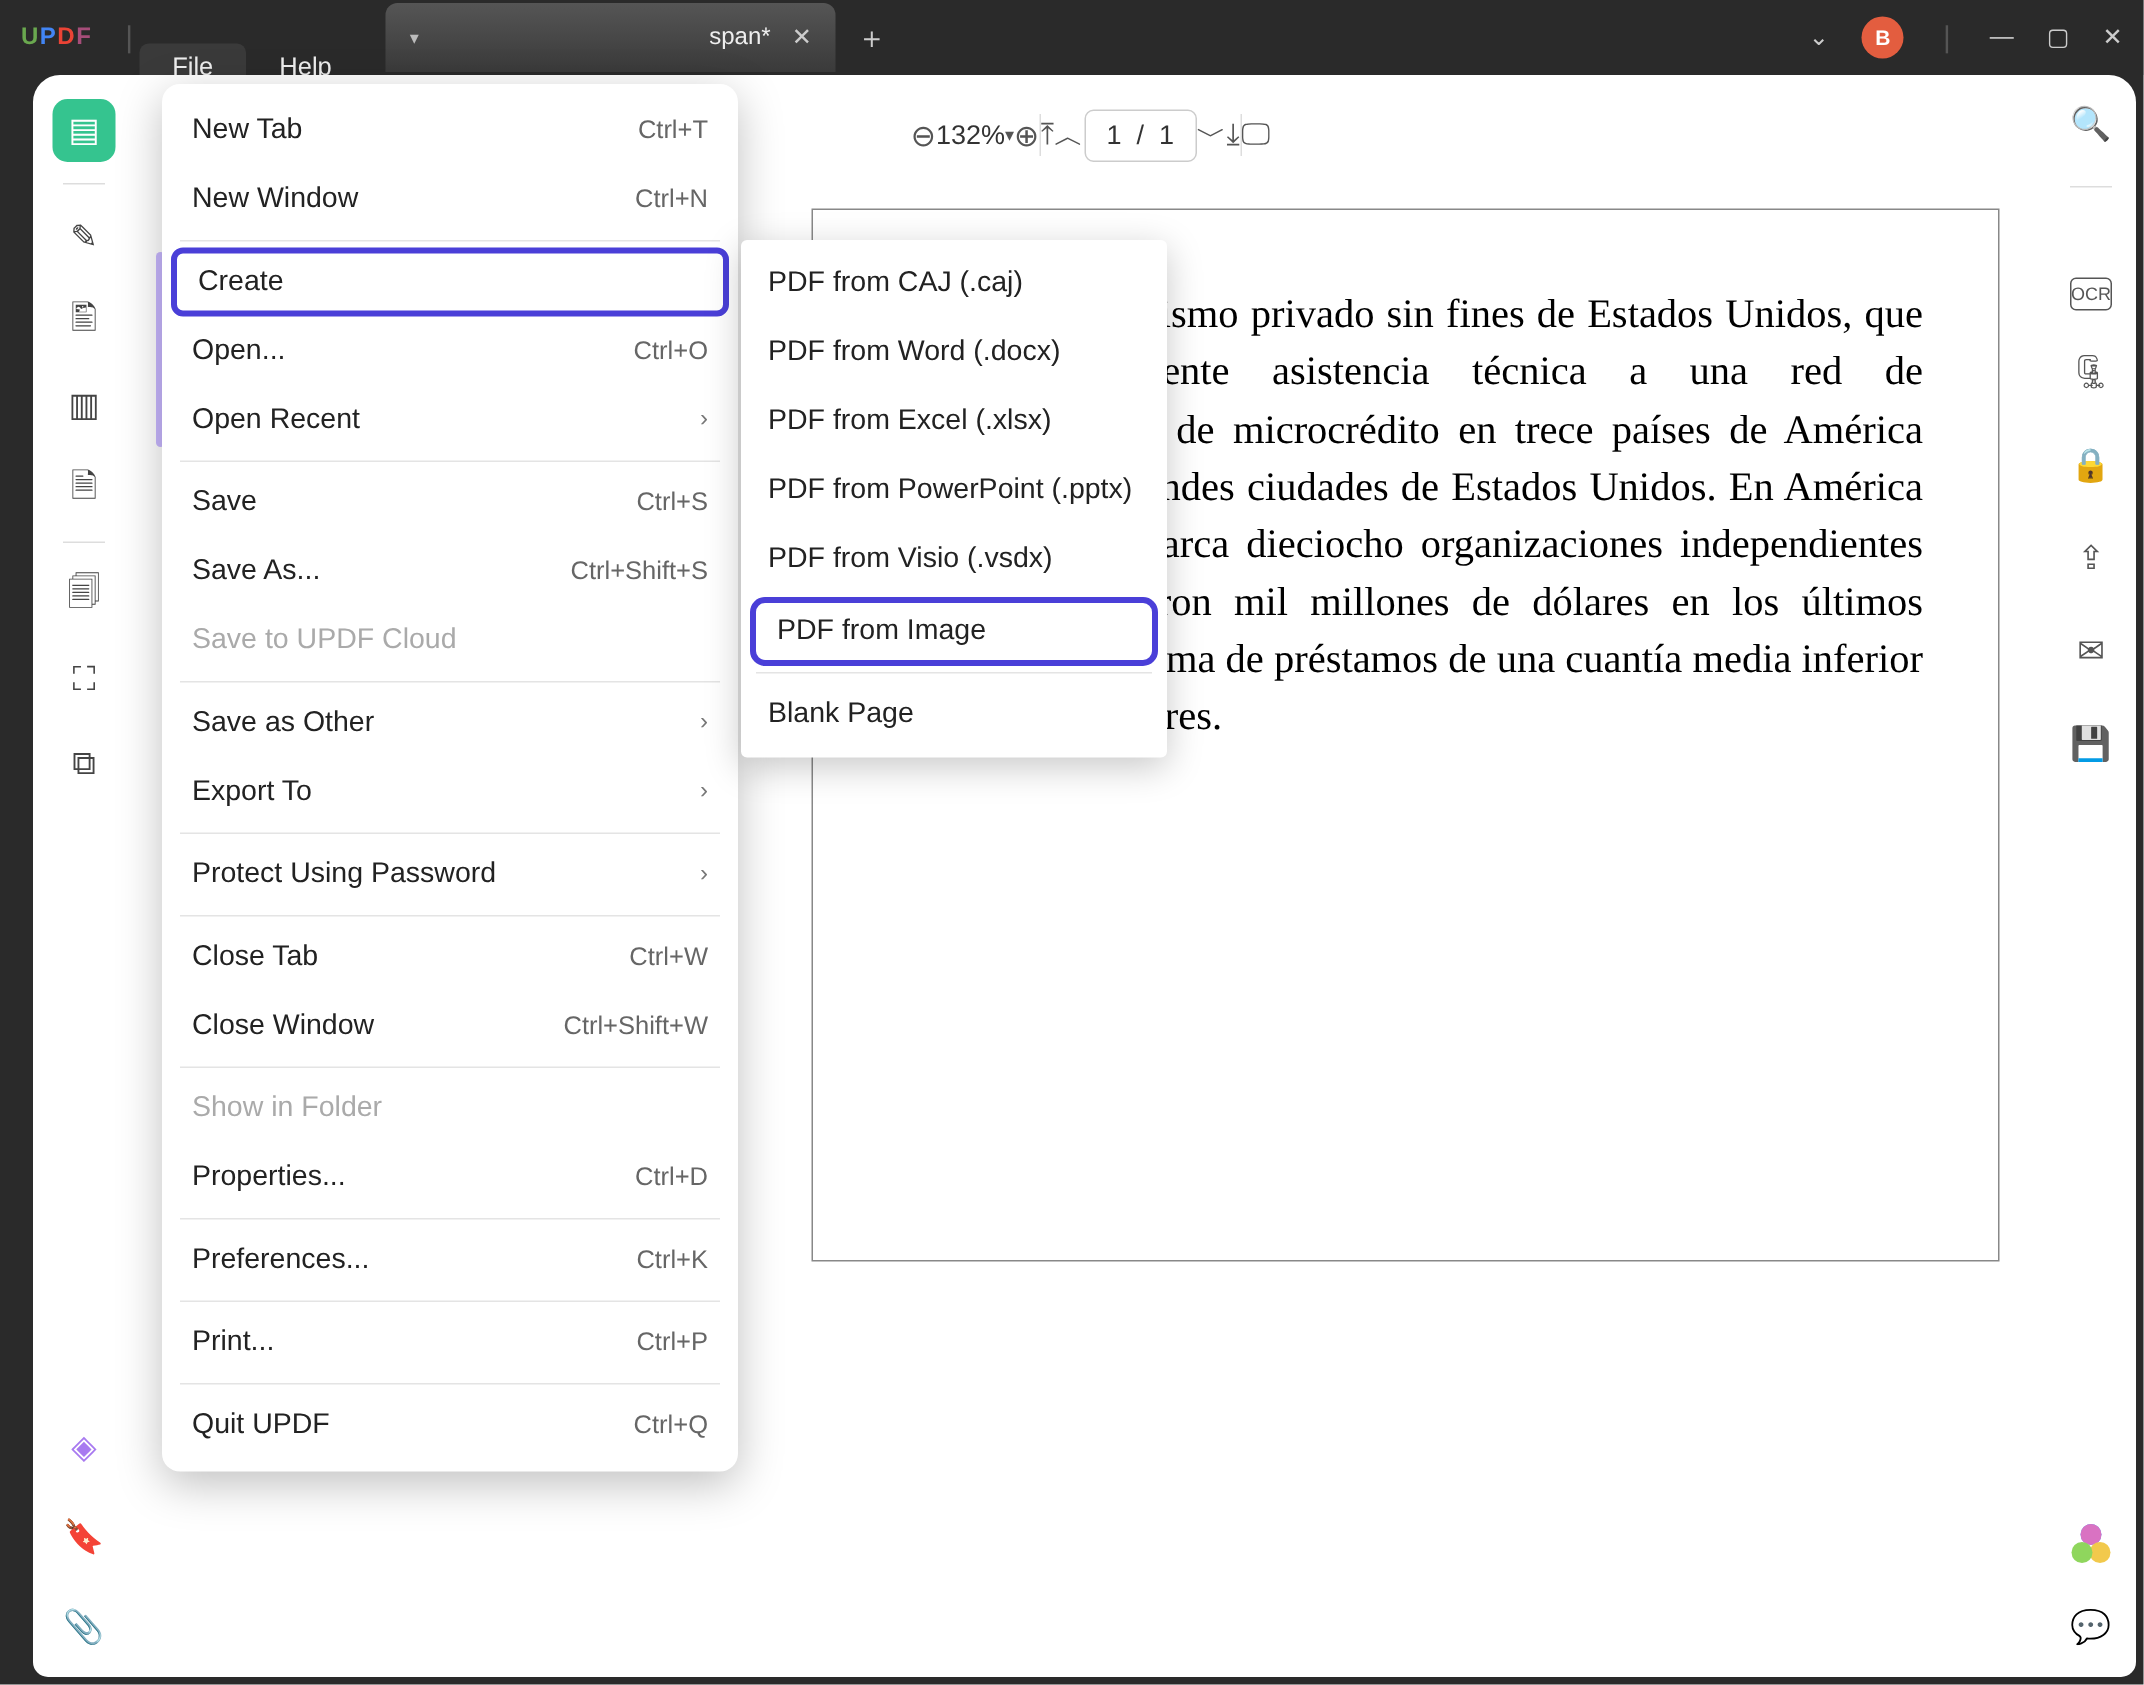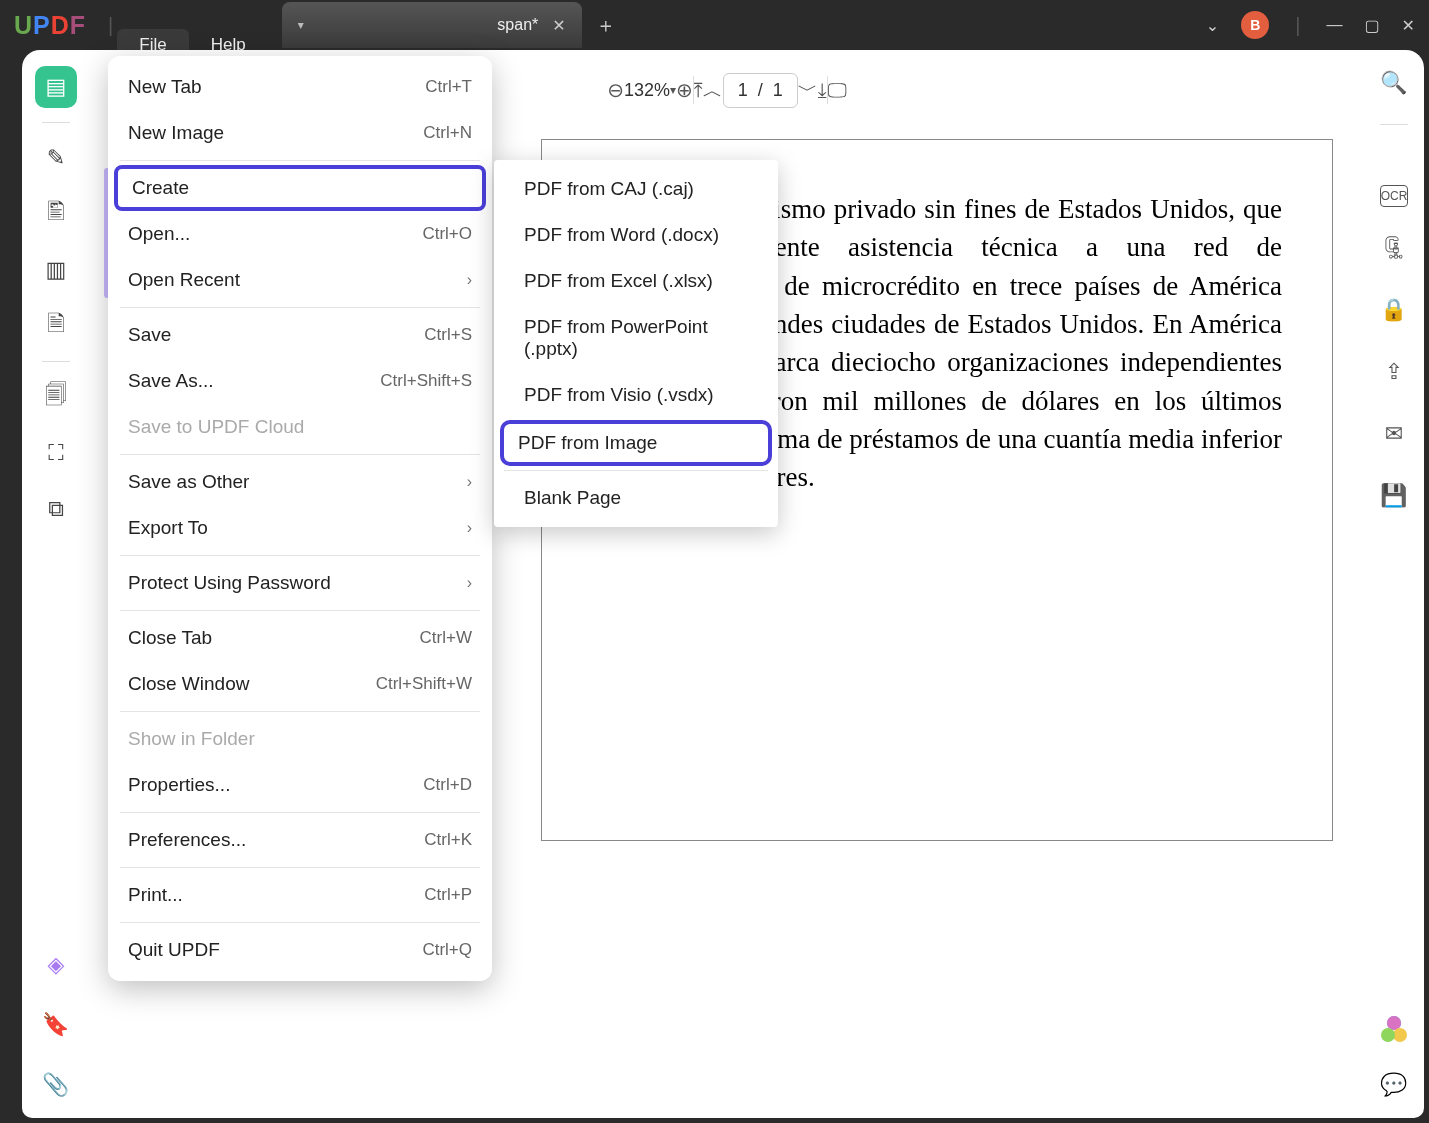--- a/index.html
+++ b/index.html
@@ -1,20 +1,20 @@
 <!DOCTYPE html>
 <html><head>
 <meta charset="utf-8">
 <style>
   * { box-sizing: border-box; margin: 0; padding: 0; font-family: "Segoe UI", Arial, sans-serif; }
   body { width: 1429px; height: 1123px; background: #2a2a2a; overflow: hidden; position: relative; }
 
   
   .titlebar { height: 50px; background: #2a2a2a; display: flex; align-items: center; color: #ccc; }
-  .logo { font-weight: 800; font-size: 25px; margin: 0 18px 0 14px; letter-spacing: 1px; }
+  .logo { font-weight: 800; font-size: 16px; margin: 0 18px 0 14px; letter-spacing: 1px; }
   .logo .u { color: #6aa84f; } .logo .p { color: #4285f4; } .logo .d { color: #ea4335; } .logo .f { color: #a64d79; }
   .logosep { color:#555; font-size:20px; margin:0 4px; }
   .menu-btn { padding: 6px 22px; border-radius: 6px; font-size: 17px; color: #eee; margin-top: 40px; }
   .menu-btn.active { background: #3a3a3a; }
   .tab { display: flex; align-items: center; background: linear-gradient(#555,#3a3a3a); border-radius: 8px 8px 0 0; height: 46px; margin-left: 14px; padding: 0 16px; min-width: 300px; gap: 14px; }
   .tab-chev { color:#bbb; font-size:12px;}
   .tab-title { flex:1; text-align:right; color:#eee; font-size:16px; }
   .tab-close { color:#ccc; font-size:16px; }
   .tab-add { margin-left: 14px; color:#ccc; font-size:20px; }
   .tbar-right { margin-left:auto; display:flex; align-items:center; gap:22px; padding-right:14px; color:#ccc;}
@@ -48,21 +48,21 @@
   .file-menu { position:absolute; top:56px; left:108px; width:384px; background:#fff; border-radius:12px; box-shadow:0 8px 30px rgba(0,0,0,0.25); padding:8px 0; z-index:10;}
   .fm-item { display:flex; align-items:center; justify-content:space-between; padding:12px 20px; font-size:19px; color:#222;}
   .fm-item.disabled { color:#aaa;text-align:center; }
   .fm-item .shortcut { color:#666; font-size:17px;}
   .fm-item .arrow { color:#777; font-size:16px;}
   .fm-sep { height:1px; background:#e4e4e4; margin:4px 12px;}
   .fm-highlight-blue { border:4px solid #4a3fd8; border-radius:8px; margin:0 6px; padding:8px 14px;}
 
   
   .submenu { position:absolute; top:160px; left:494px; width:284px; background:#fff; border-radius:4px; box-shadow:0 6px 24px rgba(0,0,0,0.22); padding:6px 0; z-index:11;}
-  .sm-item { padding:12px 30px; font-size:19px; color:#222;}
+  .sm-item { padding:12px 18px; font-size:19px; color:#222;}
   .sm-sep { height:1px; background:#e4e4e4; margin:4px 10px;}
   .sm-highlight-blue { border:4px solid #4a3fd8; border-radius:10px; margin:2px 6px; padding:8px 14px;}
 
   
   .purple-strip { position:absolute; top:168px; left:104px; width:6px; height:130px; background:#c9b8ff; border-radius:3px; z-index:9;}
 
   .flower { width:26px; height:26px; position:relative;}
   .flower::before, .flower::after { content:""; position:absolute; width:14px; height:14px; border-radius:50%;}
   .flower::before { top:0; left:6px; background:#5aa0ff;}
   .flower::after { top:12px; left:0; background:#8fd65d; box-shadow: 12px 0 0 #f2c94c, 6px -12px 0 #d972c2;}
@@ -152,21 +152,21 @@
 </div>
 
 <div class="purple-strip"></div>
 
 <div class="file-menu">
   <div class="fm-item">
     <span>New Tab</span>
     <span class="shortcut">Ctrl+T</span>
   </div>
   <div class="fm-item">
-    <span>New Image</span>
+    <span>New Window</span>
     <span class="shortcut">Ctrl+N</span>
   </div>
   <div class="fm-sep"></div>
   <div class="fm-item fm-highlight-blue">
     <span>Create</span>
     <span class="arrow"></span>
   </div>
   <div class="fm-item">
     <span>Open...</span>
     <span class="shortcut">Ctrl+O</span>

